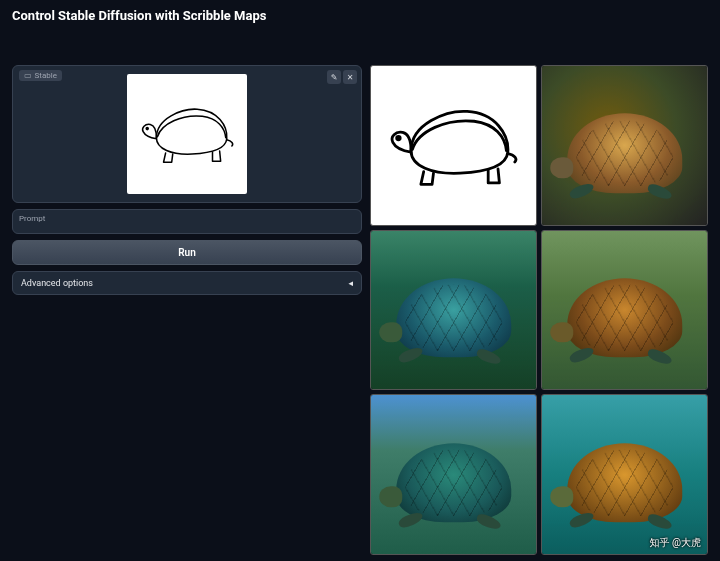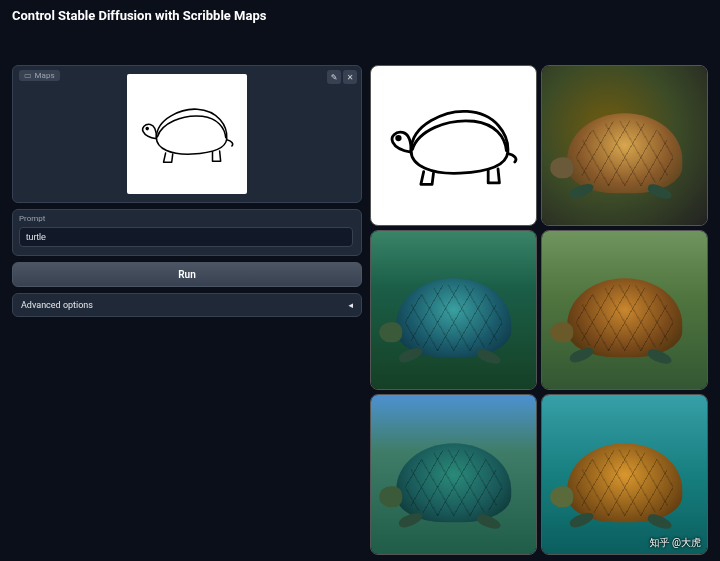--- a/index.html
+++ b/index.html
@@ -50,21 +50,21 @@
     display:flex; justify-content:space-between; 
     background: #1f2937; border: 1px solid #374151; border-radius: 6px;
     padding: 6px 8px; font-size: 9px; cursor:pointer;
   }
   .right { flex:1; display:flex; flex-direction:column; }
   .gallery {
     display:grid; grid-template-columns: 1fr 1fr; grid-template-rows: repeat(3, 1fr);
     gap: 4px; flex:1; min-height:0;
   }
   .tile {
-    border: 1px solid #555; border-radius: 8px; overflow:hidden;
+    border: 1px solid #555; border-radius: 3px; overflow:hidden;
     position:relative;
   }
   .sketch-white { background:#fff; display:flex; align-items:center; justify-content:center; }
   .turtle-sketch { width:85%; height:auto; }
   .watermark {
     position:absolute; bottom:4px; right:6px; color:#fff; font-size:10px;
     text-shadow: 0 0 3px #000, 0 0 2px #000;
   }
   
   .gen { position:relative; }
@@ -114,21 +114,21 @@
 <body>
 
 <div class="app">
   <div class="title">Control Stable Diffusion with Scribble Maps</div>
   <div class="main">
     <div class="left">
 
       <div class="panel img-panel">
         <div class="img-label">
           <span>▭</span>
-          <span>Maps</span>
+          <span>Stable</span>
         </div>
         <div class="img-actions">
           <div class="icon-btn">
               <span>✎</span>
             </div>
           <div class="icon-btn">
               <span>✕</span>
             </div>
         </div>
         <div class="canvas">
@@ -141,21 +141,20 @@
               <path d="M 58 108 L 54 126 L 70 126 L 72 110"></path>
               <path d="M 150 106 L 150 124 L 166 124 L 164 104"></path>
               <path d="M 178 82 C 188 84, 192 90, 188 94"></path>
             </g>
           </svg>
         </div>
       </div>
 
       <div class="panel prompt-panel">
         <div class="prompt-label">Prompt</div>
-        <input class="prompt-input" value="turtle" style="">
       </div>
 
       <div class="run-btn">Run</div>
 
       <div class="adv">
         <span>Advanced options</span>
         <span>◂</span>
       </div>
 
     </div>

